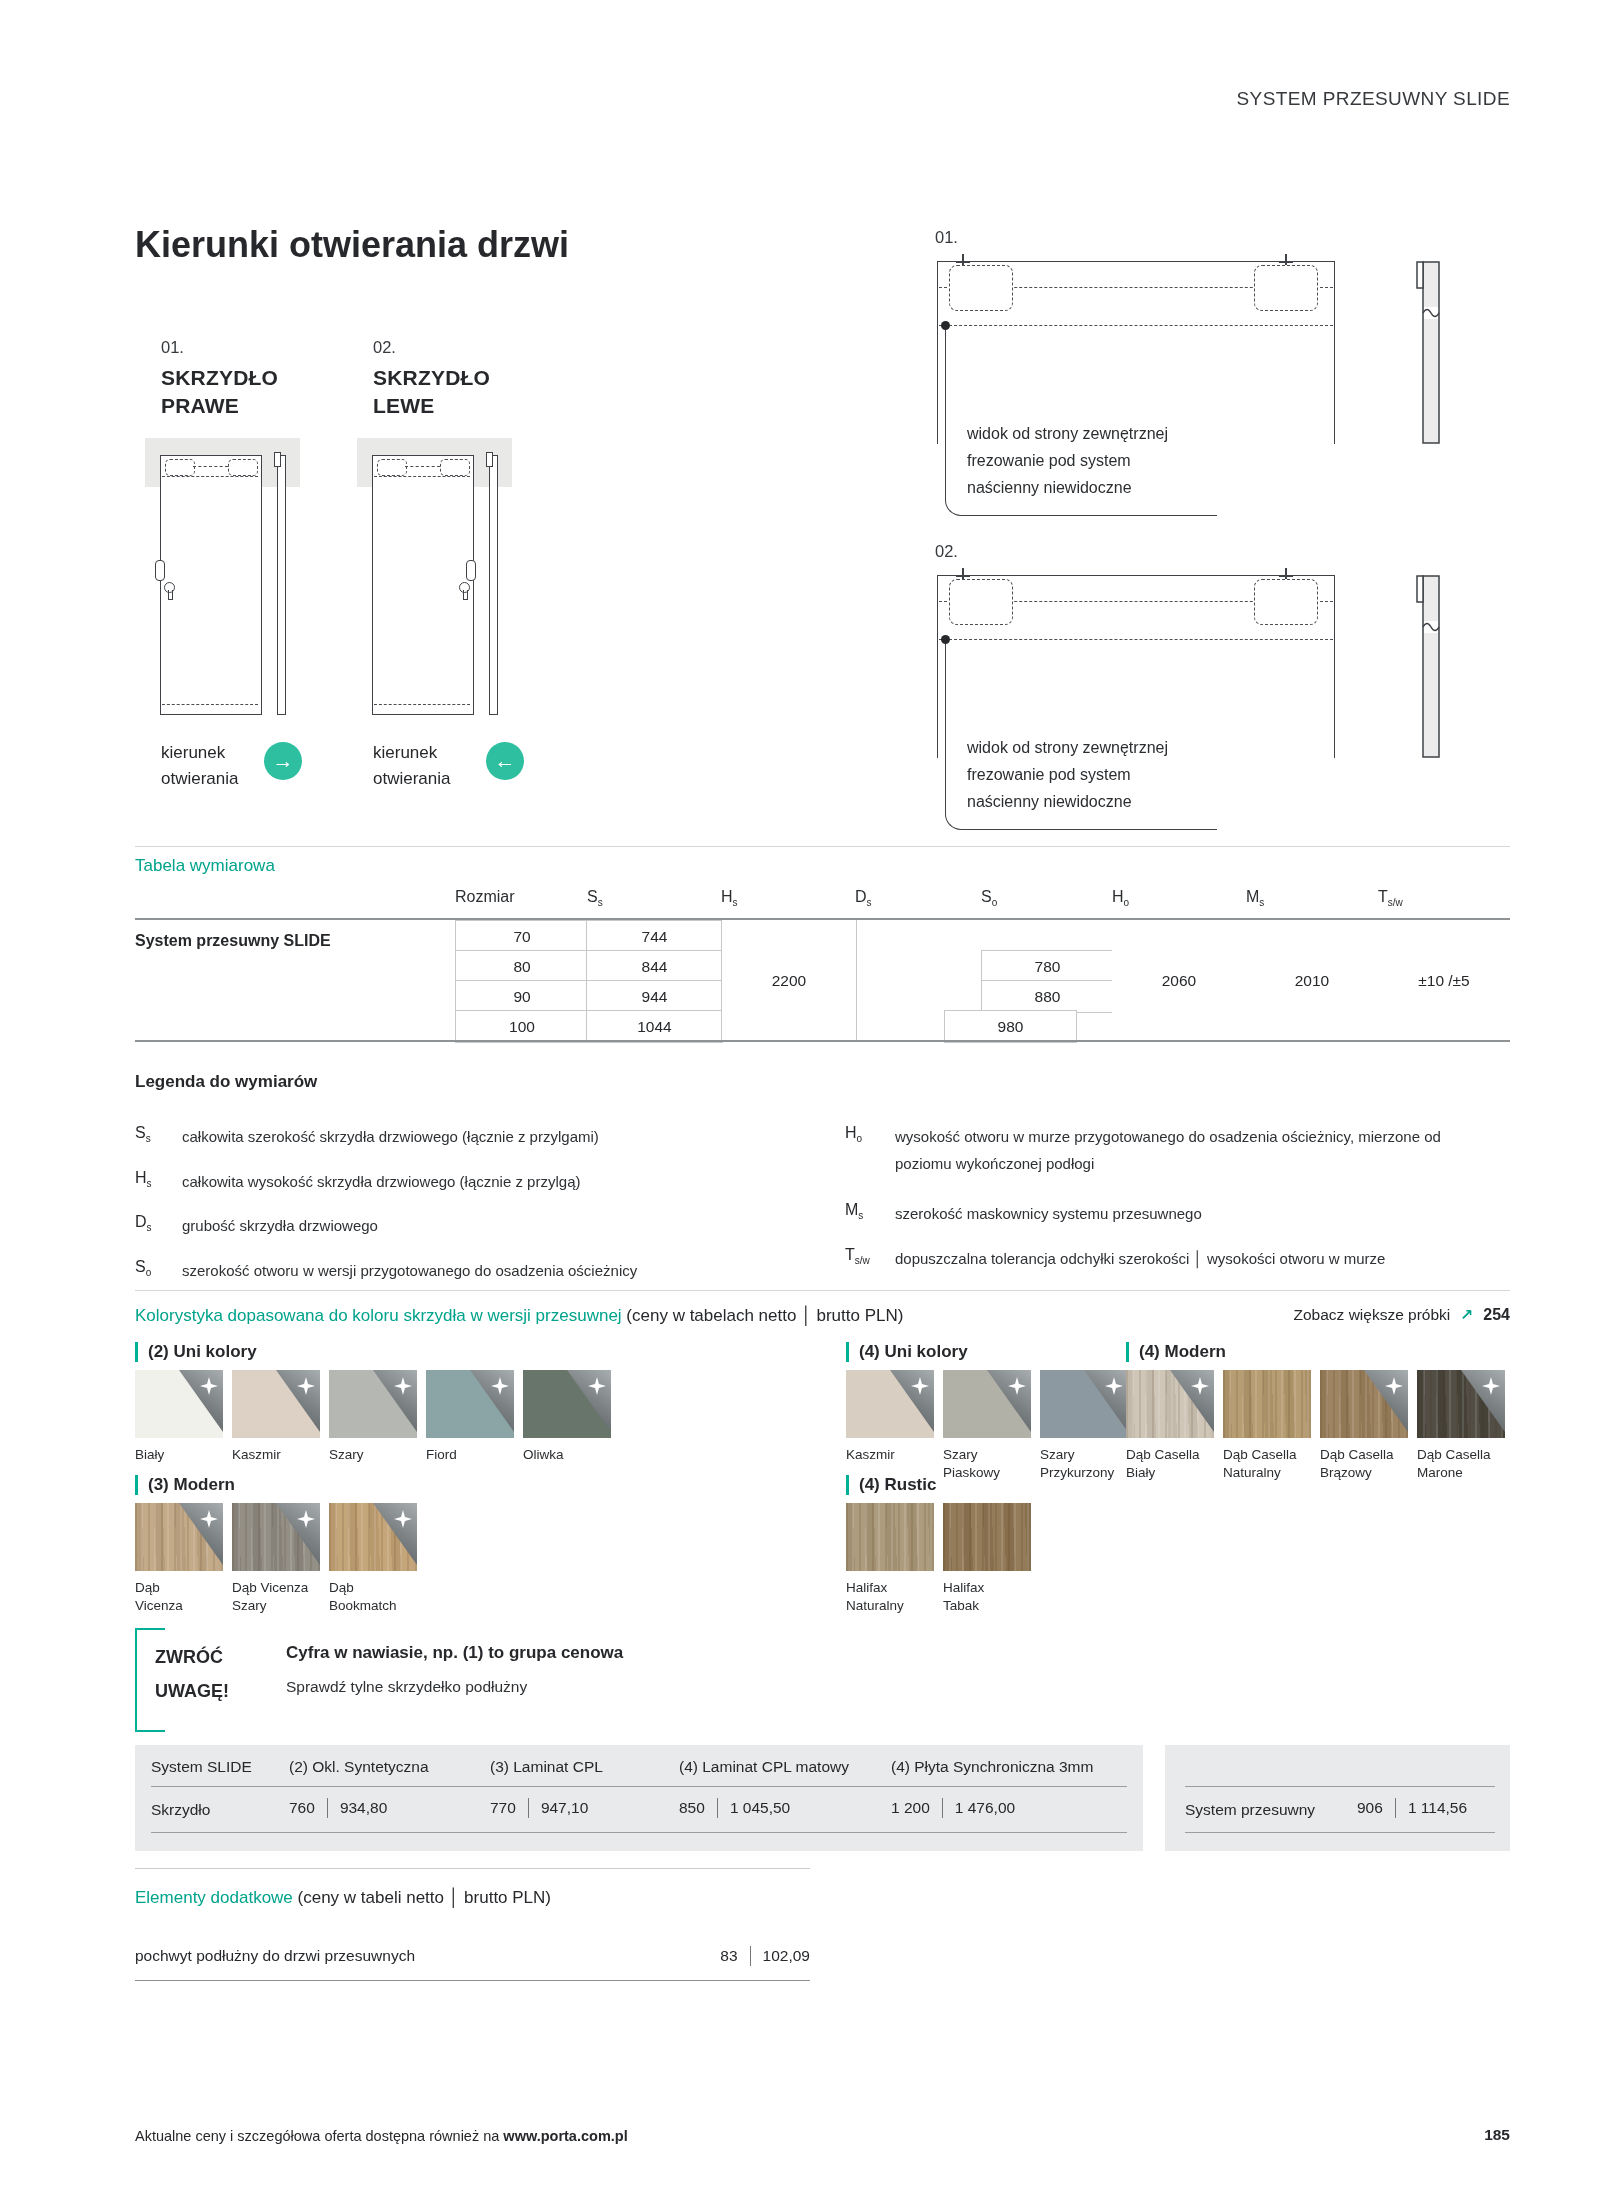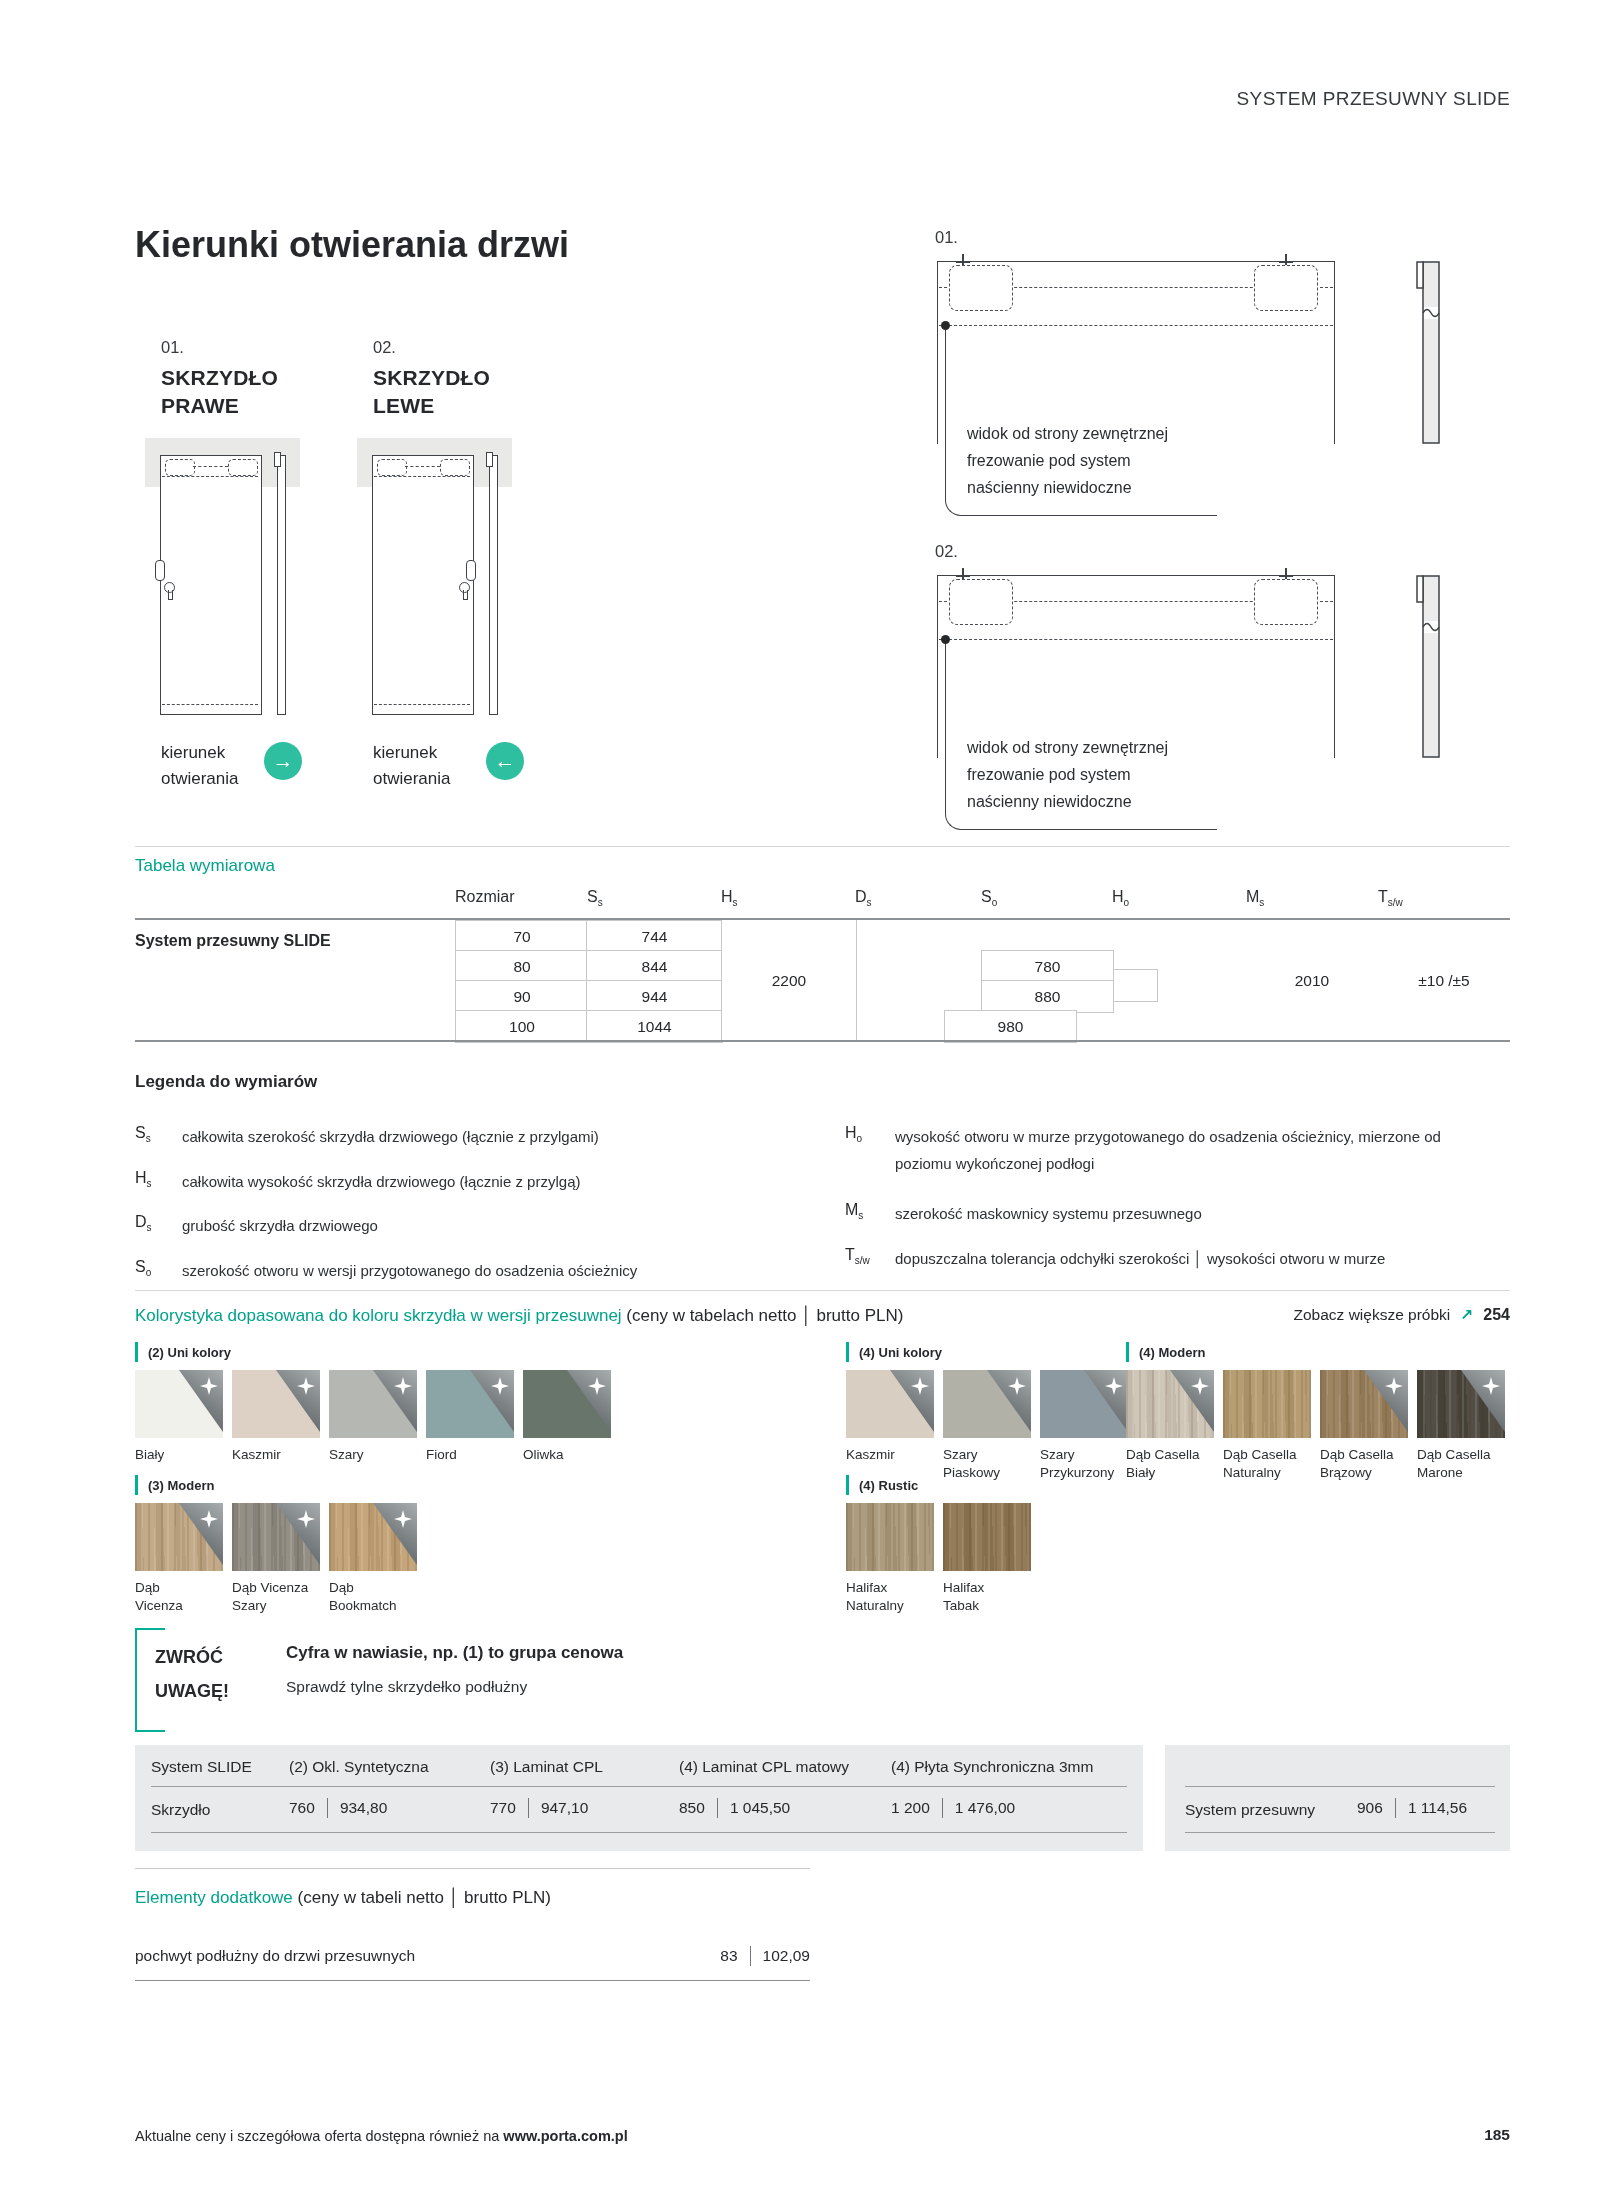--- a/index.html
+++ b/index.html
@@ -33,21 +33,21 @@
   .dimhead{position:absolute;font-size:16px;font-weight:500;color:#2b2e31;}
   .dimcell{position:absolute;border:1px solid #c6c8c9;background:#fff;display:flex;align-items:center;justify-content:center;font-size:15.5px;}
   .dimmerge{position:absolute;display:flex;align-items:center;justify-content:center;font-size:15.5px;background:#fff;}
   
   .legsym{position:absolute;font-size:16px;font-weight:500;}
   .legtext{position:absolute;font-size:15px;color:#2e3134;line-height:27px;}
   
   .cgroup{position:absolute;}
   .glabel{display:flex;align-items:center;gap:10px;height:20px;margin-bottom:8px;}
   .gbar{width:3px;height:20px;background:#00b096;}
-  .gtext{font-weight:700;font-size:13px;}
+  .gtext{font-weight:700;font-size:17px;}
   .swrow{display:flex;gap:9px;}
   .swatch{width:88px;height:68px;position:relative;overflow:hidden;background:#ccc;}
   .swfill{position:absolute;inset:0;}
   .wood{background-image:repeating-linear-gradient(90deg,rgba(60,40,15,.12) 0 2px,rgba(255,255,255,0) 2px 6px,rgba(255,255,255,.12) 6px 8px,rgba(0,0,0,0) 8px 13px),repeating-linear-gradient(88deg,rgba(0,0,0,.05) 0 9px,rgba(255,255,255,.05) 9px 21px);}
   .fold{position:absolute;top:0;right:0;width:44px;height:62px;background:linear-gradient(215deg,#a8adaf 0%,#7d8285 45%,#4d5256 100%);clip-path:polygon(0 0,100% 0,100% 100%);}
   .star{position:absolute;top:7px;right:5px;width:18px;height:18px;background:#fff;clip-path:polygon(50% 0%,61% 39%,100% 50%,61% 61%,50% 100%,39% 61%,0% 50%,39% 39%);}
   .lblrow{display:flex;gap:9px;margin-top:8px;}
   .swlabel{width:88px;font-size:13.5px;line-height:18px;color:#2b2e31;}
   
   .notebar-v{position:absolute;width:2px;background:#00b096;}
@@ -200,20 +200,21 @@
   <div class="dimcell" style="left:586px;top:1010px;width:135px;height:31px;">1044</div>
 
   <div class="dimmerge" style="left:721px;top:920px;width:134px;height:121px;border-left:1px solid #c6c8c9;border-right:1px solid #c6c8c9;">2200</div>
 
 
   <div class="dimcell" style="left:981px;top:969px;width:131px;height:31px;padding-left:44px;">680</div>
   <div class="dimcell" style="left:981px;top:950px;width:131px;height:31px;">780</div>
   <div class="dimcell" style="left:981px;top:980px;width:131px;height:31px;">880</div>
   <div class="dimcell" style="left:944px;top:1010px;width:131px;height:31px;">980</div>
 
+  <div class="dimmerge" style="left:1112px;top:920px;width:134px;height:121px;border-right:1px solid #c6c8c9;">2060</div>
   <div class="dimmerge" style="left:1246px;top:920px;width:132px;height:121px;border-right:1px solid #c6c8c9;">2010</div>
   <div class="dimmerge" style="left:1378px;top:920px;width:132px;height:121px;">±10 /±5</div>
 
   <div class="hrule" style="left:135px;top:1040px;width:1375px;"></div>
 
   <div class="abs b h17" style="left:135px;top:1072px;">Legenda do wymiarów</div>
 
   <div class="legsym" style="left:135px;top:1124px;"><span>S</span><span class="sub">s</span></div>
   <div class="legtext" style="left:182px;top:1123px;">całkowita szerokość skrzydła drzwiowego (łącznie z przylgami)</div>
   <div class="legsym" style="left:135px;top:1169px;"><span>H</span><span class="sub">s</span></div>

